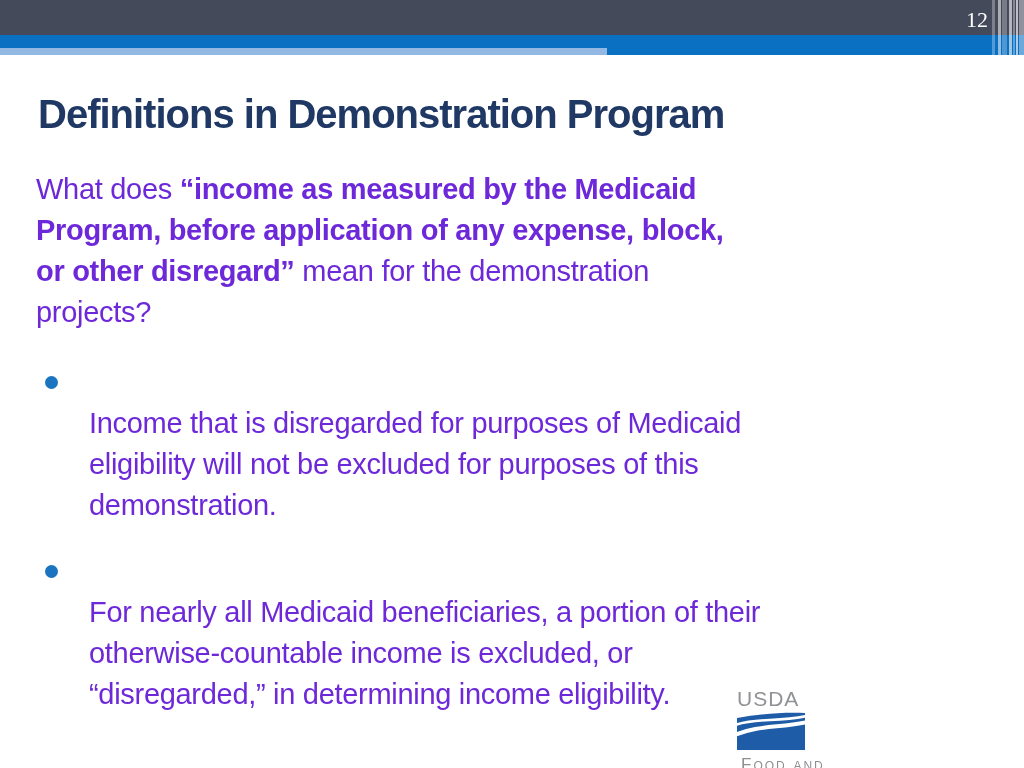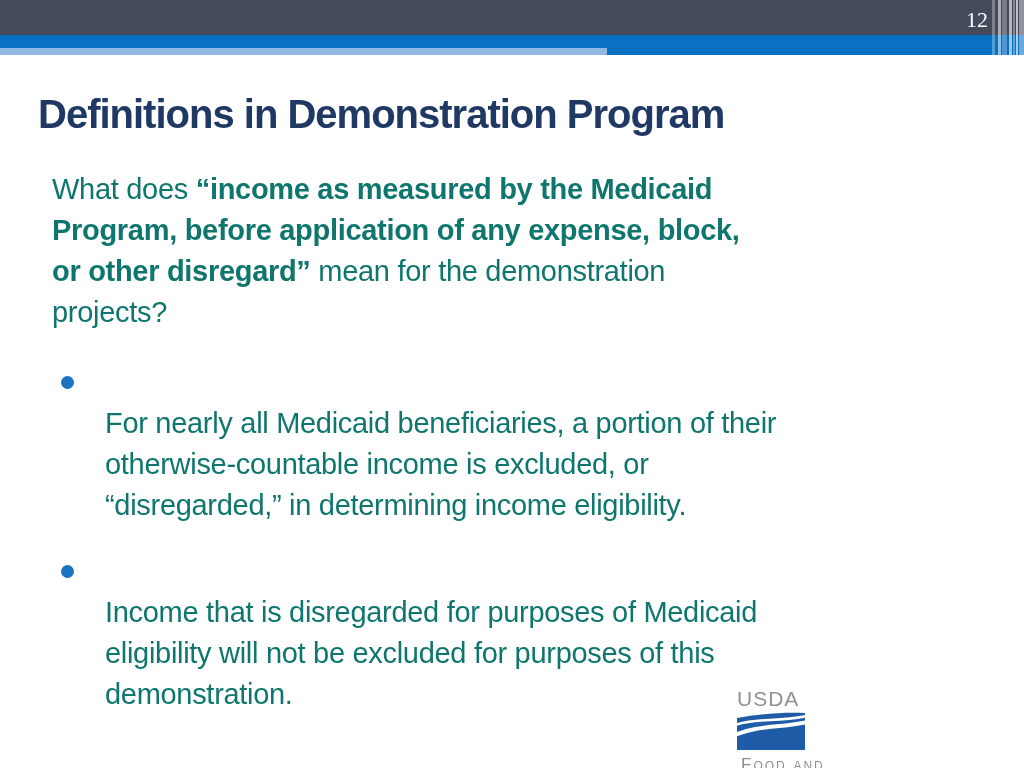--- a/index.html
+++ b/index.html
@@ -26,22 +26,22 @@
     font-family:"Liberation Serif",serif;font-size:22px;line-height:24px;
   }
   
   .title{
     position:absolute;left:38px;top:64px;width:950px;
     font-size:40px;font-weight:700;letter-spacing:-1px;color:#1F3864;
     line-height:46px;
   }
   
   .content{
-    position:absolute;left:52px;top:140px;width:905px;
-    color:#0f766e;font-size:29px;line-height:41px;letter-spacing:-0.3px;
+    position:absolute;left:36px;top:140px;width:905px;
+    color:#6d28d9;font-size:29px;line-height:41px;letter-spacing:-0.3px;
   }
   .para{white-space:pre-line;}
   .para .bold{font-weight:700;}
   .bullets{list-style:none;margin:27px 0 0 0;padding:0;}
   .bullet-item{
     position:relative;padding-left:53px;margin:0 0 25px 0;white-space:pre-line;
   }
   .bullet-dot{
     position:absolute;left:9px;top:14px;width:13px;height:13px;
     border-radius:50%;background:#1B74C0;
@@ -82,28 +82,28 @@
   <h1 class="title">Definitions in Demonstration Program</h1>
 
   <div class="content">
     <p class="para"><span>What does </span><span class="bold">“income as measured by the Medicaid
 Program, before application of any expense, block,
 or other disregard”</span><span> mean for the demonstration
 projects?</span></p>
 
     <ul class="bullets">
       <li class="bullet-item">
+        <span class="bullet-dot"></span><span>Income that is disregarded for purposes of Medicaid
+eligibility will not be excluded for purposes of this
+demonstration.</span>
+      </li>
+      <li class="bullet-item">
         <span class="bullet-dot"></span><span>For nearly all Medicaid beneficiaries, a portion of their
 otherwise-countable income is excluded, or
 “disregarded,” in determining income eligibility.</span>
-      </li>
-      <li class="bullet-item">
-        <span class="bullet-dot"></span><span>Income that is disregarded for purposes of Medicaid
-eligibility will not be excluded for purposes of this
-demonstration.</span>
       </li>
     </ul>
   </div>
 
   <div class="logo">
     <div class="logo-left">
       <div class="usda-word">USDA</div>
       <svg class="usda-symbol" width="68" height="38" viewBox="0 0 68 38" xmlns="http://www.w3.org/2000/svg">
         <path d="M0,6 C22,2 46,0 68,1 L68,38 L0,38 Z" fill="#1F5CA8"></path>
         <path d="M-2,13 C18,6 40,10 70,4" stroke="#ffffff" stroke-width="2.5" fill="none"></path>

